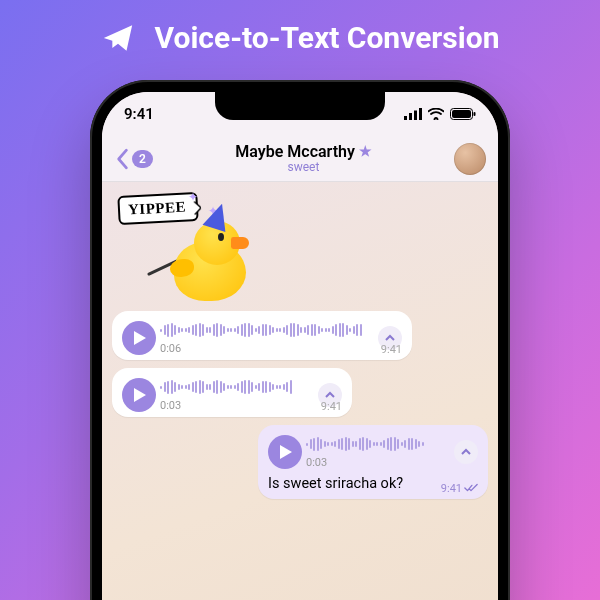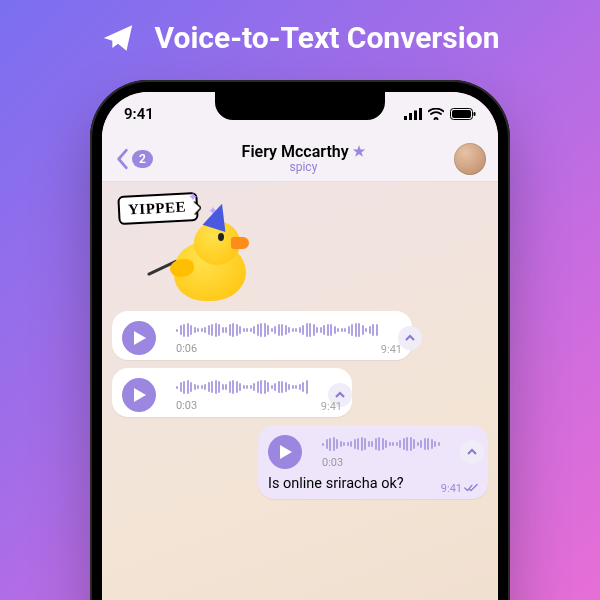--- a/index.html
+++ b/index.html
@@ -117,21 +117,21 @@
   .sparkle { position:absolute; color:#bfa6ff; font-size:12px; }
 
   .bubble {
     background: #fff; border-radius: 16px; padding: 9px 10px 5px 10px;
     margin-bottom: 8px; box-shadow: 0 1px 1px rgba(0,0,0,.06);
     max-width: 300px; position: relative;
   }
   .bubble.outgoing {
     background: #eee5fb; margin-left: auto; max-width: 230px;
   }
-  .voice-row { display: flex; align-items: center; gap: 20px; }
+  .voice-row { display: flex; align-items: center; gap: 4px; }
   .play {
     width: 34px; height: 34px; border-radius: 50%; background: #9b86e0;
     display: flex; align-items: center; justify-content: center; flex-shrink: 0;
   }
   .play svg { width: 14px; height: 14px; fill: #fff; margin-left: 2px; }
   .wave-col { flex: 1; display:flex; flex-direction:column; }
   .wave { display: flex; align-items: center; gap: 1.5px; height: 20px; }
   .wave span {
     width: 2px; background: #b1a2e3; border-radius: 1px; display: inline-block;
   }
@@ -186,24 +186,24 @@
 
     <div class="navbar">
       <div class="nav-left">
         <svg viewBox="0 0 12 20">
             <path d="M10 2 L3 10 L10 18" stroke="#9b86e0" stroke-width="2.5" fill="none" stroke-linecap="round" stroke-linejoin="round"></path>
           </svg>
         <span class="badge">2</span>
       </div>
       <div class="nav-center">
         <span class="chat-name">
-          <span>Fiery Mccarthy</span>
+          <span>Maybe Mccarthy</span>
           <span class="star">★</span>
         </span>
-        <span class="chat-status">spicy</span>
+        <span class="chat-status">sweet</span>
       </div>
       <div class="avatar"></div>
     </div>
 
     <div class="chat">
 
       <div class="sticker">
         <div class="speech">YIPPEE</div>
         <span class="sparkle" style="left:70px; top:0;">✦</span>
         <span class="sparkle" style="left:90px; top:14px;">✦</span>
@@ -401,21 +401,21 @@
                 <span style="height: 3.4912px;"></span>
               </div>
             <div class="duration">0:03</div>
           </div>
           <div class="chevron">
               <svg viewBox="0 0 12 12">
                 <path d="M2 8 L6 4 L10 8"></path>
               </svg>
             </div>
         </div>
-        <div class="transcript">Is online sriracha ok?</div>
+        <div class="transcript">Is sweet sriracha ok?</div>
         <div class="meta outgoing">
           <span>9:41</span>
           <svg class="checks" viewBox="0 0 16 10">
               <path d="M1 5 L4 8 L9 2 M6 6 L8 8 L15 1" stroke="#8a79d1" stroke-width="1.5" fill="none" stroke-linecap="round" stroke-linejoin="round"></path>
             </svg>
         </div>
       </div>
 
     </div>
 

